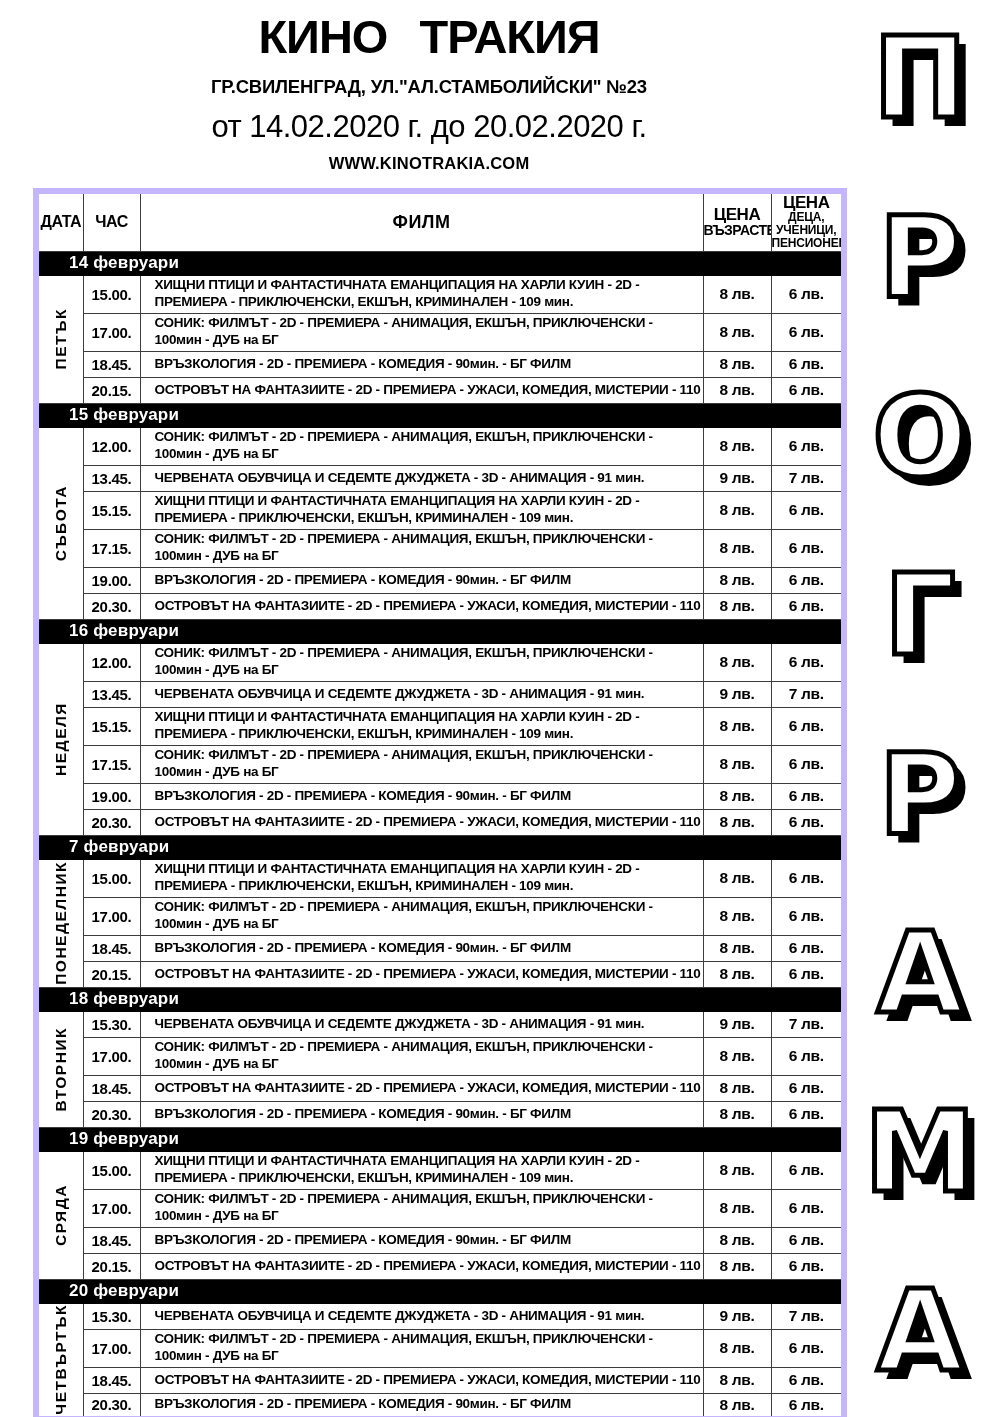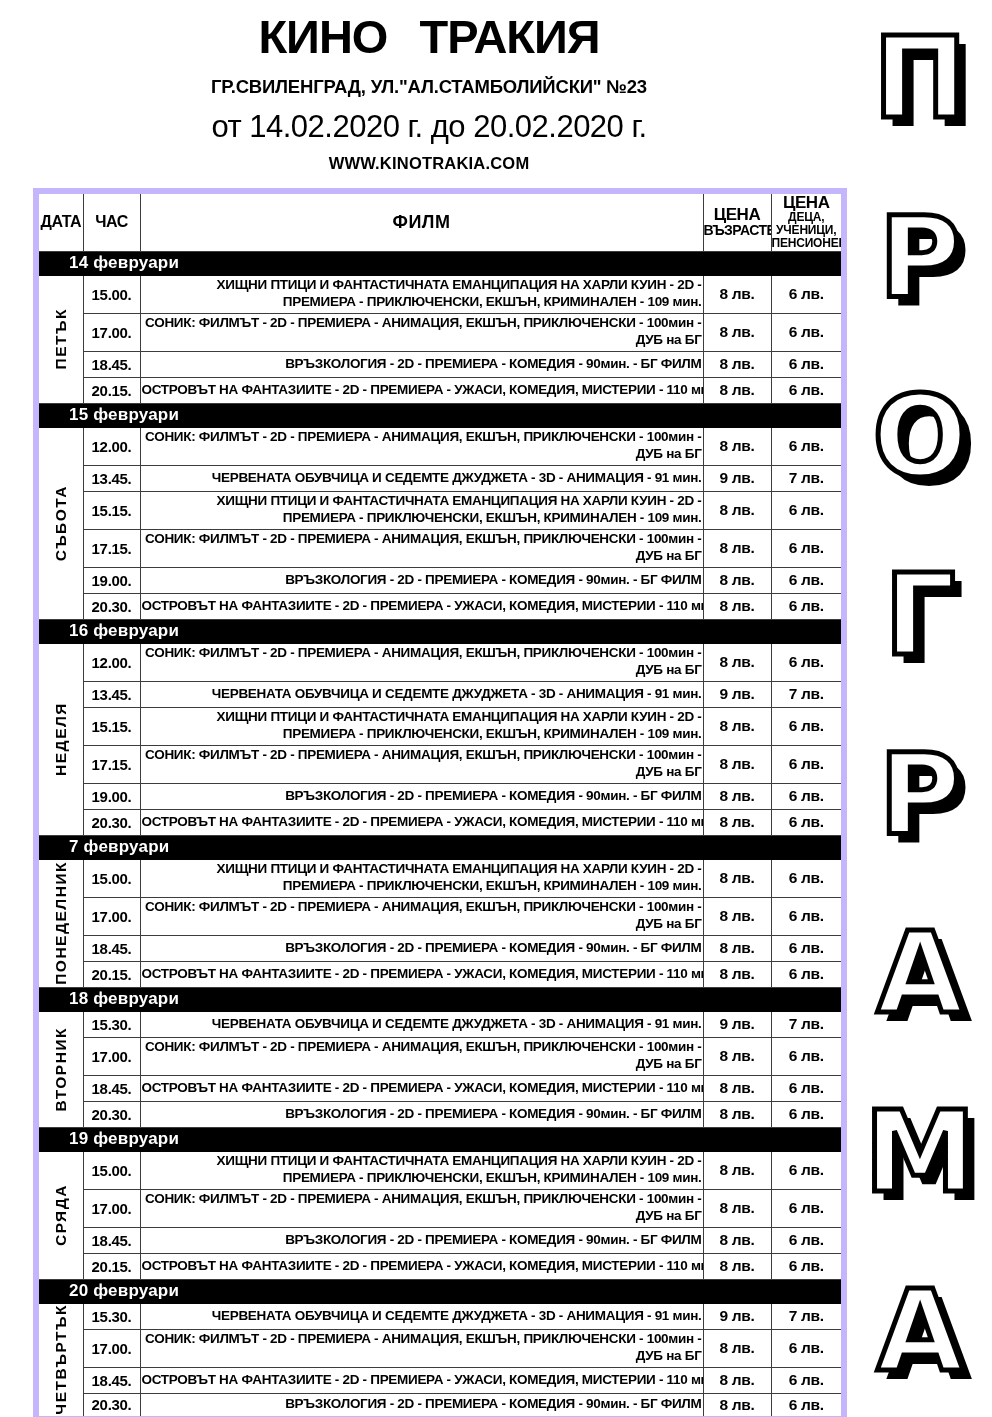--- a/index.html
+++ b/index.html
@@ -31,21 +31,21 @@
   tr.banner-row { height: 24px; }
   tr.banner-row td { background: #000; color: #fff; font-weight: bold; font-size: 17px; text-align: left; padding-left: 30px; letter-spacing: 0.2px; border: 1px solid #000; }
 
   tr.row-1line { height: 26px; }
   tr.row-2line { height: 38px; }
 
   td.day-cell { background: #fff; text-align: center; vertical-align: middle; padding: 0; }
   .vertical { writing-mode: vertical-rl; transform: rotate(180deg); font-weight: bold; font-size: 15.5px; letter-spacing: 1.5px; margin: 0 auto; white-space: nowrap; }
 
   td.time-cell { font-weight: bold; font-size: 15px; text-align: center; letter-spacing: -0.3px; }
-  td.film-cell { font-weight: bold; font-size: 13.5px; text-align: right; padding: 1px 1px; line-height: 1.25; letter-spacing: -0.3px; }
+  td.film-cell { font-weight: bold; font-size: 13.5px; text-align: left; padding: 1px 14px; line-height: 1.25; letter-spacing: -0.3px; }
   td.film-cell.nowrap { white-space: nowrap; }
   td.price-cell { font-weight: bold; font-size: 15.5px; text-align: center; letter-spacing: -0.3px; }
 
   
   .letters { position: absolute; left: 848px; top: 22px; width: 144px; height: 1365px;
              display: flex; flex-direction: column; justify-content: space-between; align-items: center; }
   .letter { font-family: "DejaVu Sans", sans-serif; font-size: 112px; font-weight: bold; line-height: 1;
             color: #fff; -webkit-text-stroke: 5px #000; text-shadow: 9px 9px 0 #000; }
 </style>
 </head>

